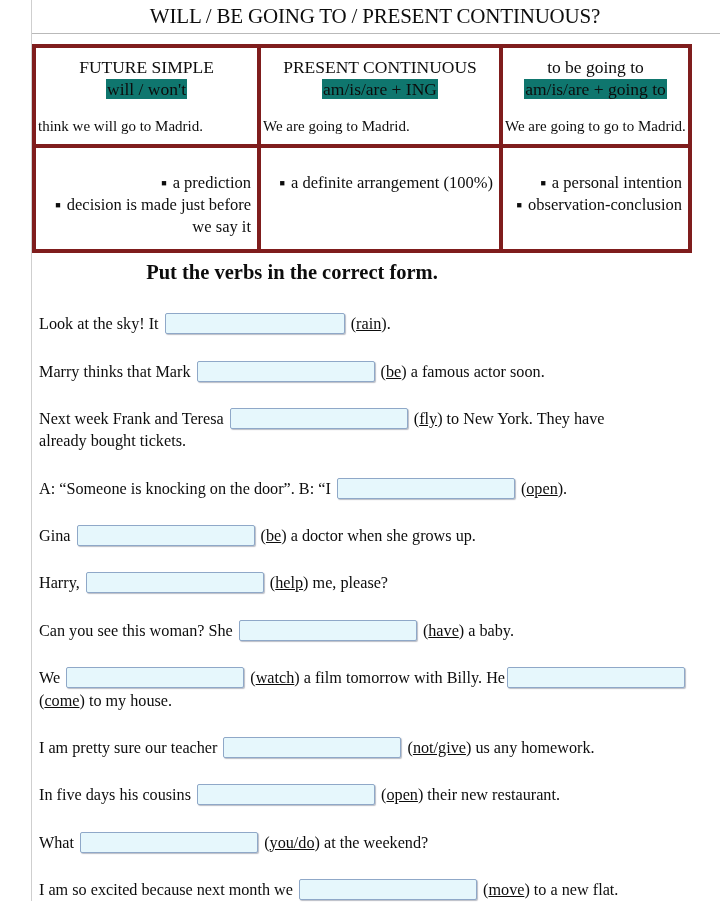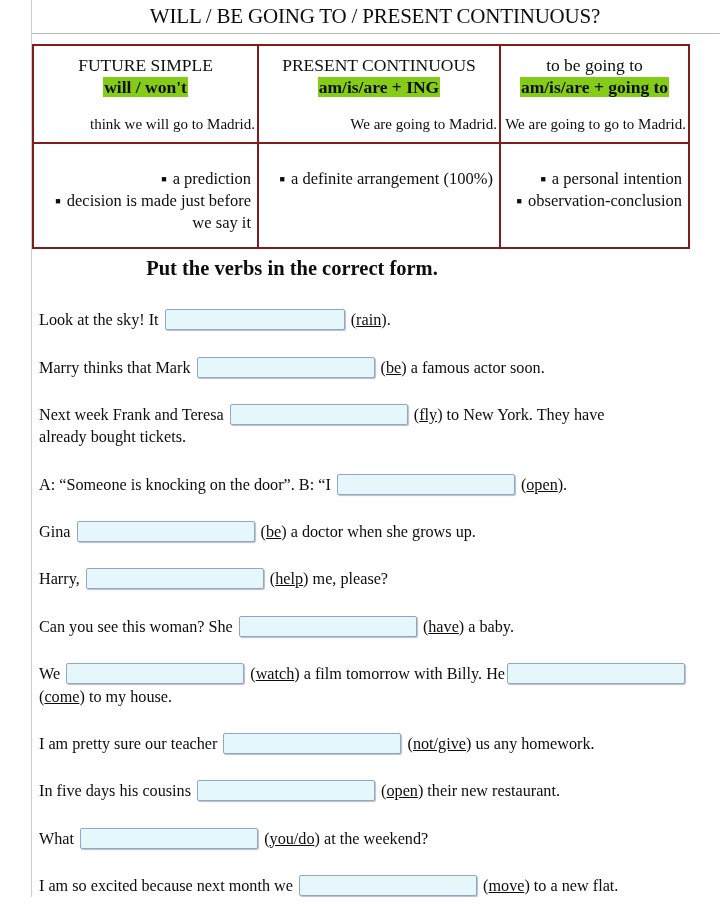--- a/index.html
+++ b/index.html
@@ -48,21 +48,21 @@
 
   
   table.compare {
     border-collapse: collapse;
     table-layout: fixed;
     width: 656px;
     margin-top: 10px;
     margin-left: 0;
   }
   table.compare td {
-    border: 2px solid #7f1d1d;
+    border: 4px solid #7f1d1d;
     vertical-align: top;
     padding: 0;
     box-sizing: border-box;
   }
   table.compare col.c1 { width: 225px; }
   table.compare col.c2 { width: 242px; }
   table.compare col.c3 { width: 189px; }
 
   .tense-head {
     text-align: center;
@@ -70,27 +70,26 @@
     padding-top: 9px;
     line-height: 1.18;
   }
   .tense-form {
     text-align: center;
     font-size: 17.5px;
     line-height: 1.18;
     margin-top: 1px;
   }
   .hl {
-    background: #84cc16;
+    background: #0f766e;
     padding: 0 1px;
     white-space: nowrap;
-    font-weight: bold;
   }
   .tense-example {
-    text-align: right;
+    text-align: left;
     font-size: 15px;
     padding: 18px 2px 9px 2px;
     line-height: 1.2;
     white-space: nowrap;
   }
   .cell-r1 { height: 94px; }
   .cell-r2 { height: 105px; }
 
   ul.uses {
     list-style: none;

